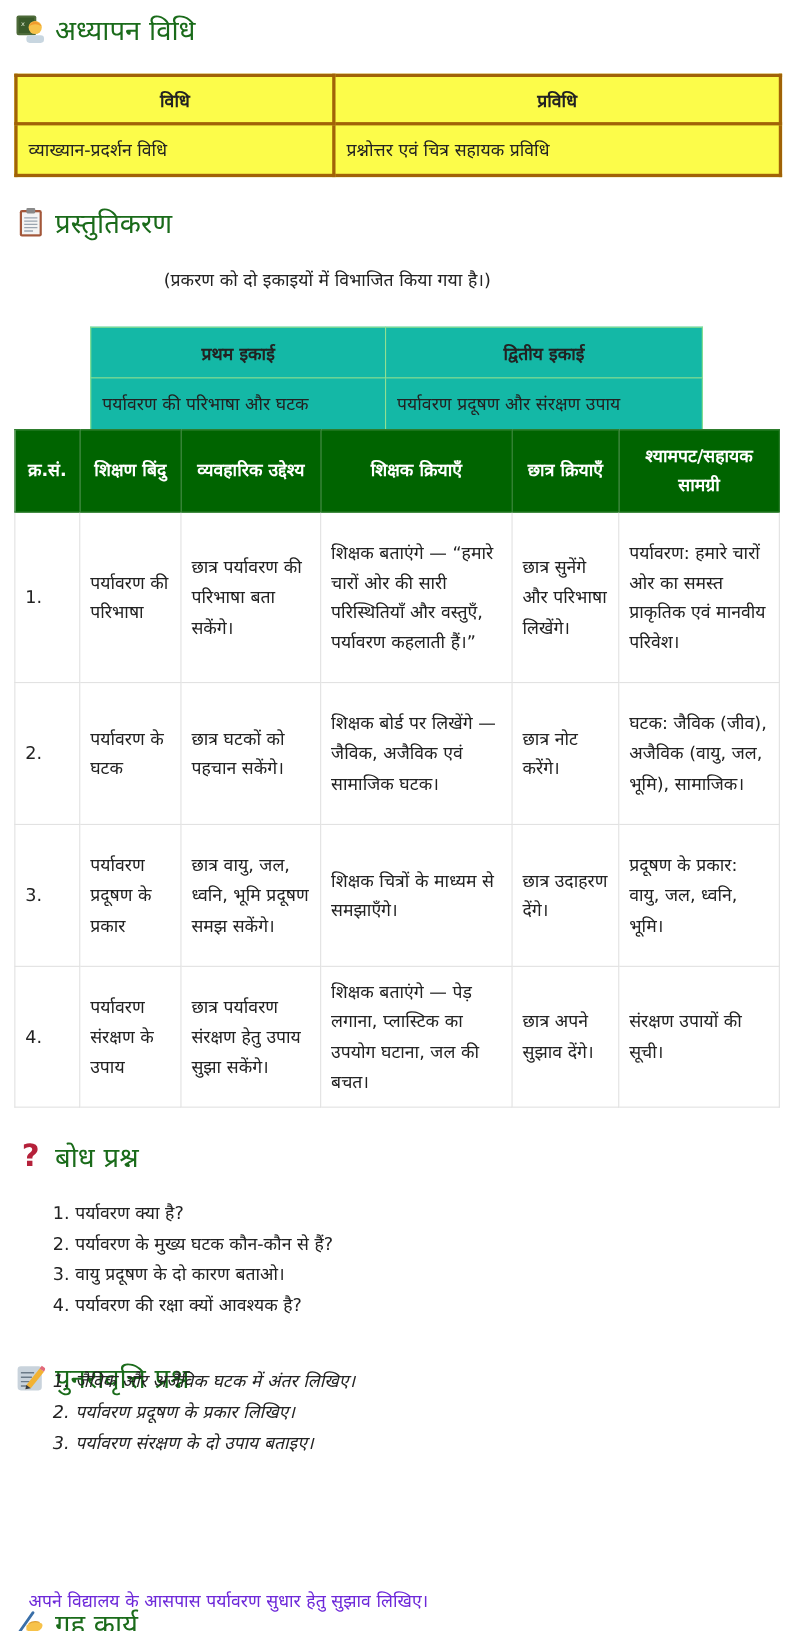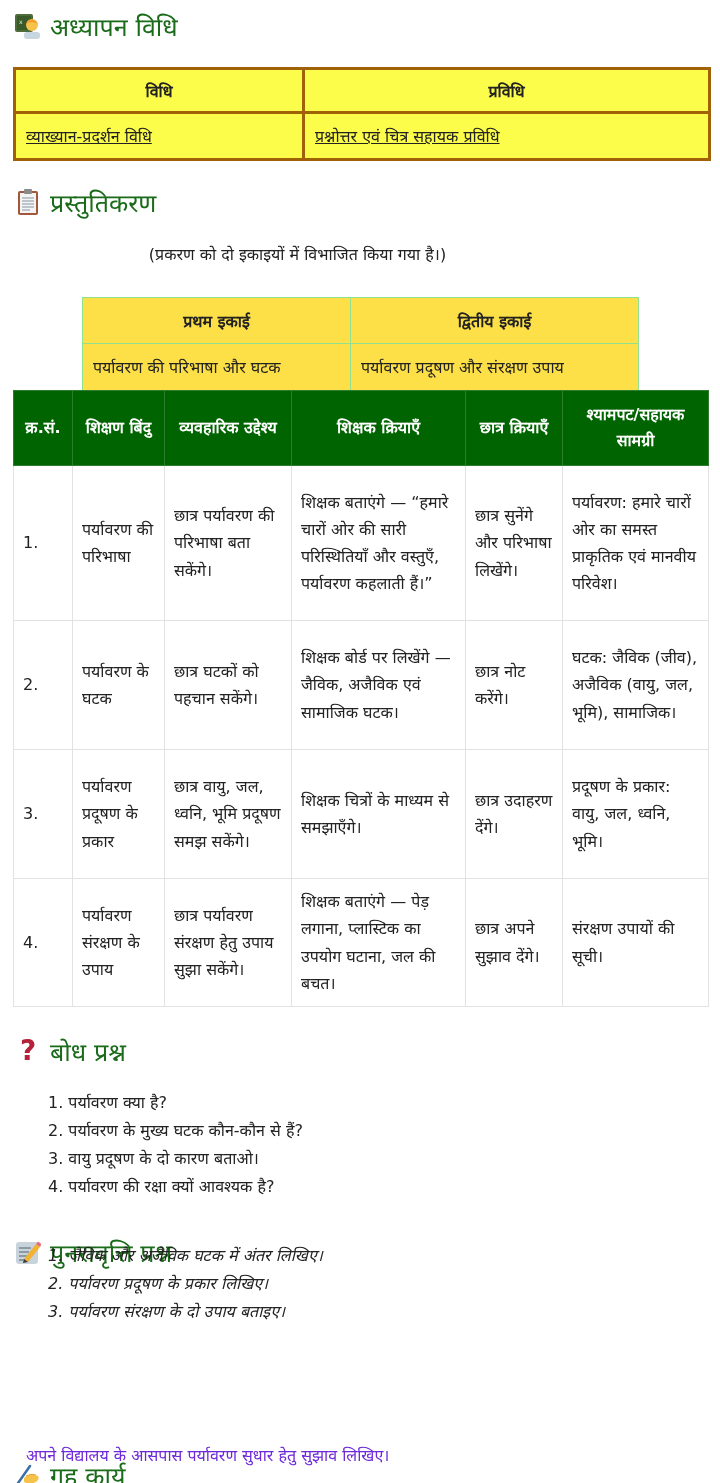--- a/index.html
+++ b/index.html
@@ -37,34 +37,34 @@
   td, th { vertical-align: middle; }
 
   
   .t-method { left: 13px; top: 67px; width: 695px; background: #fcfc4a; }
   .t-method th, .t-method td {
     border: 3px solid #a16207;
     font-size: 16px;
     padding: 0 10px;
   }
   .t-method th { height: 44px; font-weight: bold; text-align: center; color: #222; }
-  .t-method td { height: 47px; text-align: left; color: #222; text-decoration: underline; }
+  .t-method td { height: 47px; text-align: left; color: #222; }
 
   .subtitle {
     position: absolute;
     top: 243px;
     left: 0;
     width: 595px;
     text-align: center;
     font-size: 16px;
     color: #222;
   }
 
   
-  .t-units { left: 82px; top: 297px; width: 556px; background: #fde047; }
+  .t-units { left: 82px; top: 297px; width: 556px; background: #14b8a6; }
   .t-units th, .t-units td {
     border: 1px solid #90e090;
     font-size: 16px;
     padding: 0 10px;
   }
   .t-units th { height: 46px; font-weight: bold; text-align: center; color: #222; }
   .t-units td { height: 47px; text-align: left; color: #222; }
 
   
   .t-main { left: 13px; top: 390px; width: 695px; background: #fff; }

